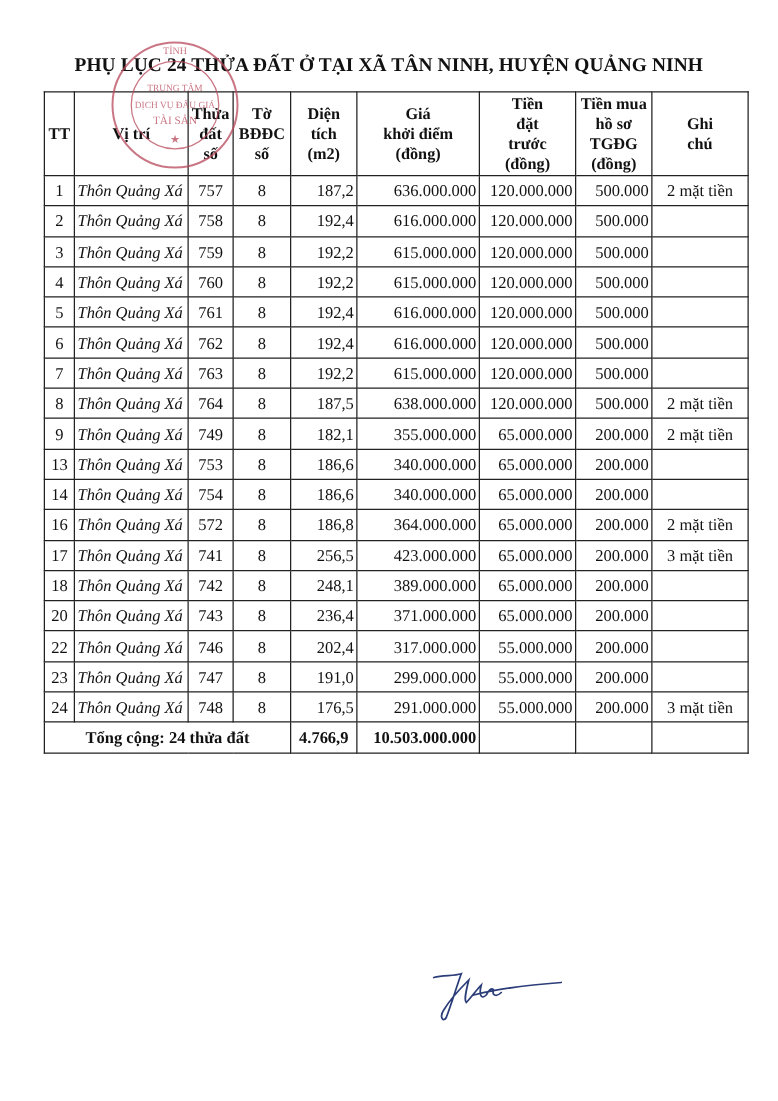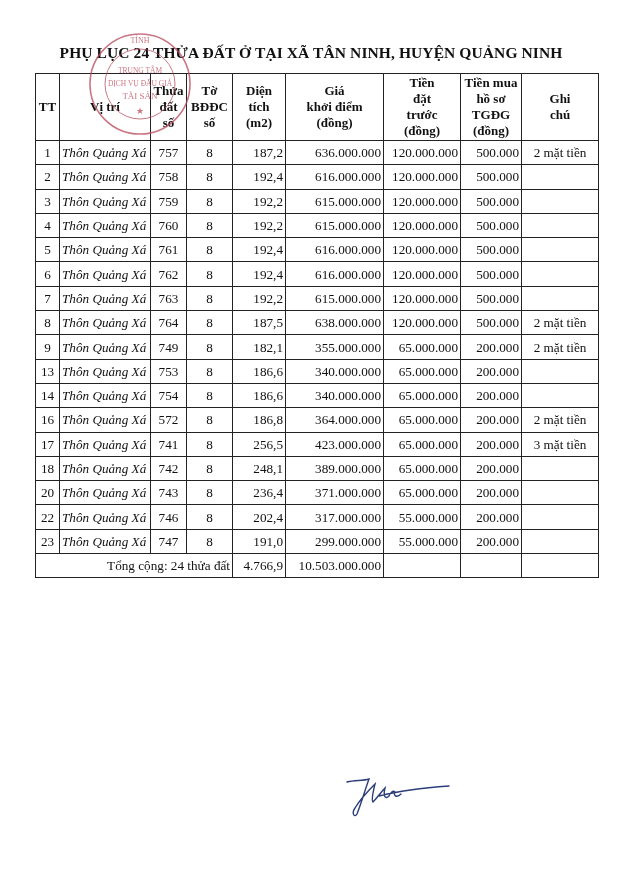--- a/index.html
+++ b/index.html
@@ -9,21 +9,21 @@
            font-weight: bold; font-size: 15.5px; letter-spacing: 0.1px; }
   table.main { position: absolute; left: 35px; top: 73px; border-collapse: collapse;
                table-layout: fixed; width: 563px; }
   table.main td, table.main th { border: 1.3px solid #222; padding: 0 2px;
                font-size: 13.2px; height: 23.3px; line-height: 15px; white-space: nowrap; overflow: hidden; }
   table.main th { font-weight: bold; height: 66px; text-align: center; vertical-align: middle;
                   line-height: 16px; white-space: normal; font-size: 13px; }
   .c { text-align: center; }
   .r { text-align: right; padding-right: 2px !important; }
   .l { text-align: left; padding-left: 2px !important; font-style: italic; }
-  .b { font-weight: normal; text-align: right; }
+  .b { font-weight: bold; }
   .stamp { position: absolute; left: 86px; top: 30px; width: 108px; height: 108px; pointer-events: none; opacity: 0.75; }
   .sig { position: absolute; left: 345px; top: 770px; width: 110px; height: 50px; pointer-events: none; }
 </style>
 </head>
 <body>
 
 <div class="title">PHỤ LỤC 24 THỬA ĐẤT Ở TẠI XÃ TÂN NINH, HUYỆN QUẢNG NINH</div>
 
 <table class="main">
   <colgroup>
@@ -231,20 +231,31 @@
         <td class="c">23</td>
         <td class="l">Thôn Quảng Xá</td>
         <td class="c">747</td>
         <td class="c">8</td>
         <td class="r">191,0</td>
         <td class="r">299.000.000</td>
         <td class="r">55.000.000</td>
         <td class="r">200.000</td>
         <td class="c"></td>
       </tr>
+      <tr>
+        <td class="c">24</td>
+        <td class="l">Thôn Quảng Xá</td>
+        <td class="c">748</td>
+        <td class="c">8</td>
+        <td class="r">176,5</td>
+        <td class="r">291.000.000</td>
+        <td class="r">55.000.000</td>
+        <td class="r">200.000</td>
+        <td class="c">3 mặt tiền</td>
+      </tr>
     </tbody>
   <tfoot>
     <tr>
       <td colspan="4" class="c b">Tổng cộng: 24 thửa đất</td>
       <td class="c b">4.766,9</td>
       <td class="r b">10.503.000.000</td>
       <td></td>
       <td></td>
       <td></td>
     </tr>

